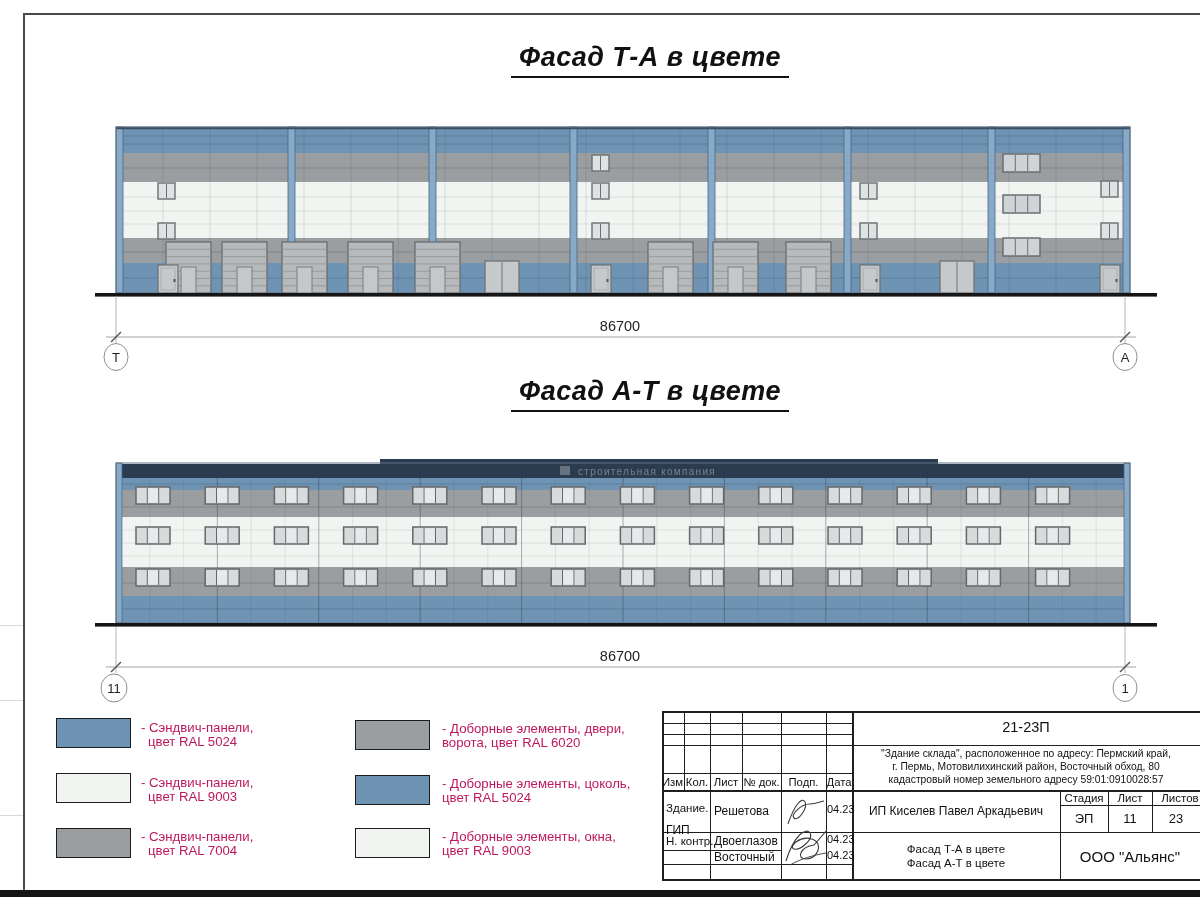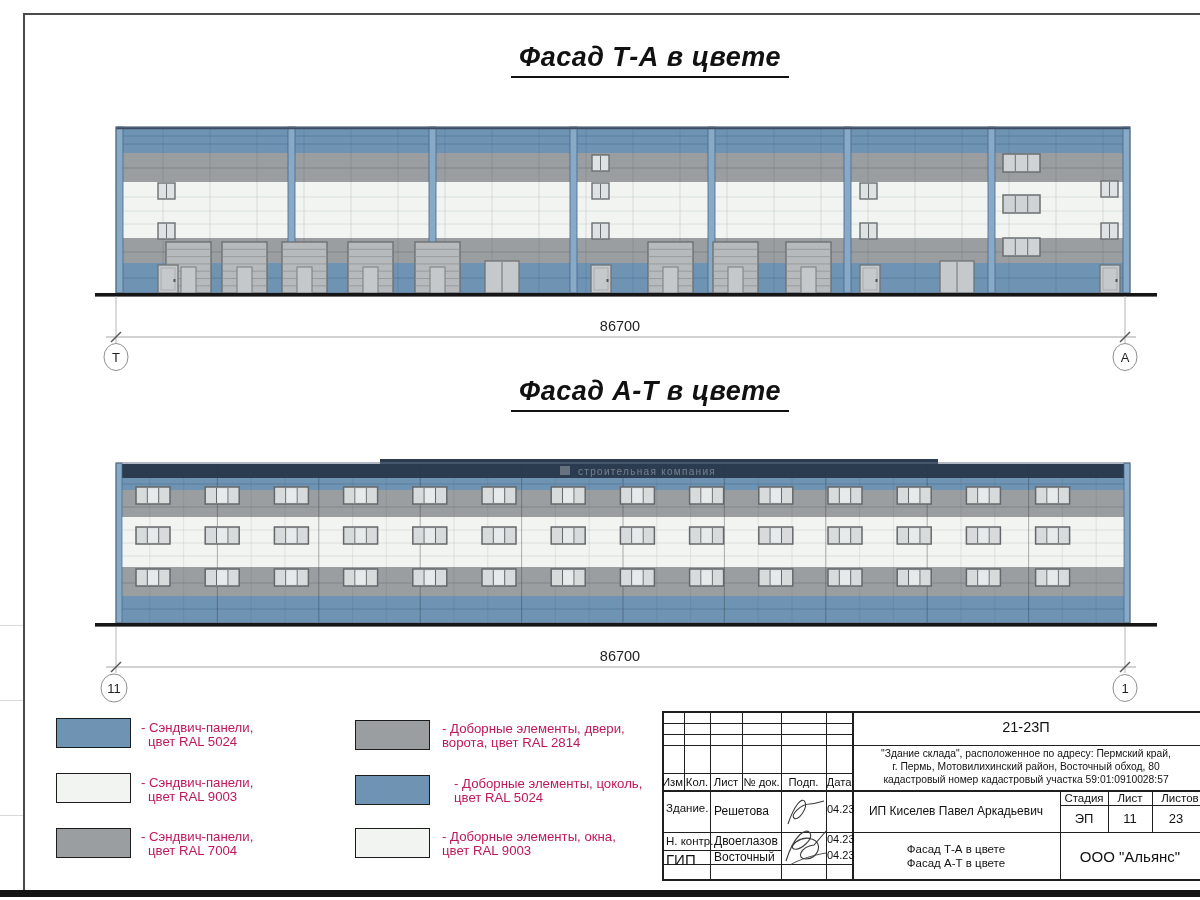--- a/index.html
+++ b/index.html
@@ -470,24 +470,24 @@
     <div class="lg-sw" style="left: 56px; top: 718px; background-color: rgb(110, 147, 179);"></div>
     <div class="lg-tx" style="left:141px;top:721px"><span>- Сэндвич-панели,</span><br><span class="lg-ind">цвет RAL 5024</span></div>
 
     <div class="lg-sw" style="left: 56px; top: 773px; background-color: rgb(241, 244, 241);"></div>
     <div class="lg-tx" style="left:141px;top:776px"><span>- Сэндвич-панели,</span><br><span class="lg-ind">цвет RAL 9003</span></div>
 
     <div class="lg-sw" style="left: 56px; top: 828px; background-color: rgb(155, 158, 160);"></div>
     <div class="lg-tx" style="left:141px;top:830px"><span>- Сэндвич-панели,</span><br><span class="lg-ind">цвет RAL 7004</span></div>
 
     <div class="lg-sw" style="left: 355px; top: 720px; background-color: rgb(155, 158, 160);"></div>
-    <div class="lg-tx" style="left:442px;top:722px"><span>- Доборные элементы, двери,</span><br><span>ворота, цвет RAL 2814</span></div>
+    <div class="lg-tx" style="left:442px;top:722px"><span>- Доборные элементы, двери,</span><br><span>ворота, цвет RAL 6020</span></div>
 
     <div class="lg-sw" style="left: 355px; top: 775px; background-color: rgb(110, 147, 179);"></div>
-    <div class="lg-tx" style="left:454px;top:777px"><span>- Доборные элементы, цоколь,</span><br><span>цвет RAL 5024</span></div>
+    <div class="lg-tx" style="left:442px;top:777px"><span>- Доборные элементы, цоколь,</span><br><span>цвет RAL 5024</span></div>
 
     <div class="lg-sw" style="left: 355px; top: 828px; background-color: rgb(241, 244, 241);"></div>
     <div class="lg-tx" style="left:442px;top:830px"><span>- Доборные элементы, окна,</span><br><span>цвет RAL 9003</span></div>
   </div>
 
   <div>
 
     <div class="tl" style="left:662px;top:711px;width:1.6px;height:170px"></div>
     <div class="tl" style="left:684px;top:711px;width:1px;height:79px"></div>
     <div class="tl" style="left:710px;top:711px;width:1px;height:170px"></div>
@@ -508,39 +508,39 @@
     <div class="tl" style="left:1060px;top:805px;width:140px;height:1px"></div>
     <div class="tl" style="left:662px;top:832px;width:538px;height:1px"></div>
     <div class="tl" style="left:662px;top:850px;width:119px;height:1px"></div>
     <div class="tl" style="left:662px;top:864px;width:190px;height:1px"></div>
     <div class="tl" style="left:662px;top:879px;width:538px;height:1.8px"></div>
 
     <div class="tc center" style="left:854px;top:719px;width:344px;font-size:14.5px">21-23П</div>
     <div class="tc center" style="left:854px;top:748px;width:344px;font-size:10.3px;line-height:12.9px;white-space:normal">
       <span>"Здание склада", расположенное по адресу: Пермский край,</span><br>
       <span>г. Пермь, Мотовилихинский район, Восточный обход, 80</span><br>
-      <span>кадастровый номер кадастровый участка 59:01:0910028:57</span>
+      <span>кадастровый номер земельного адресу 59:01:0910028:57</span>
     </div>
 
     <div class="tc center" style="left:662px;top:776px;width:22px;font-size:11.3px">Изм.</div>
     <div class="tc center" style="left:684px;top:776px;width:26px;font-size:11.3px">Кол.</div>
     <div class="tc center" style="left:710px;top:776px;width:32px;font-size:11.3px">Лист</div>
     <div class="tc center" style="left:742px;top:776px;width:39px;font-size:11.3px">№ док.</div>
     <div class="tc center" style="left:781px;top:776px;width:45px;font-size:11.3px">Подп.</div>
     <div class="tc center" style="left:826px;top:776px;width:26px;font-size:11.3px">Дата</div>
 
     <div class="tc" style="left:666px;top:802px;font-size:11.5px">Здание.</div>
     <div class="tc" style="left:714px;top:804px;font-size:12px">Решетова</div>
     <div class="tc" style="left:827px;top:803px;font-size:11px">04.23</div>
 
     <div class="tc" style="left:666px;top:835px;font-size:11.5px">Н. контр.</div>
     <div class="tc" style="left:714px;top:834px;font-size:12px">Двоеглазов</div>
     <div class="tc" style="left:827px;top:833px;font-size:11px">04.23</div>
 
-    <div class="tc" style="left:666px;top:851px;font-size:15px">ГИП</div>
+    <div class="tc" style="left:666px;top:823px;font-size:12px">ГИП</div>
     <div class="tc" style="left:714px;top:850px;font-size:12px">Восточный</div>
     <div class="tc" style="left:827px;top:849px;font-size:11px">04.23</div>
 
     <div class="tc flexc" style="left:854px;top:790px;width:204px;height:42px;font-size:12px">ИП Киселев Павел Аркадьевич</div>
 
     <div class="tc center" style="left:1060px;top:792px;width:48px;font-size:11.5px">Стадия</div>
     <div class="tc center" style="left:1108px;top:792px;width:44px;font-size:11.5px">Лист</div>
     <div class="tc center" style="left:1152px;top:792px;width:56px;font-size:11.5px">Листов</div>
     <div class="tc center" style="left:1060px;top:811px;width:48px;font-size:13px">ЭП</div>
     <div class="tc center" style="left:1108px;top:811px;width:44px;font-size:13px">11</div>

